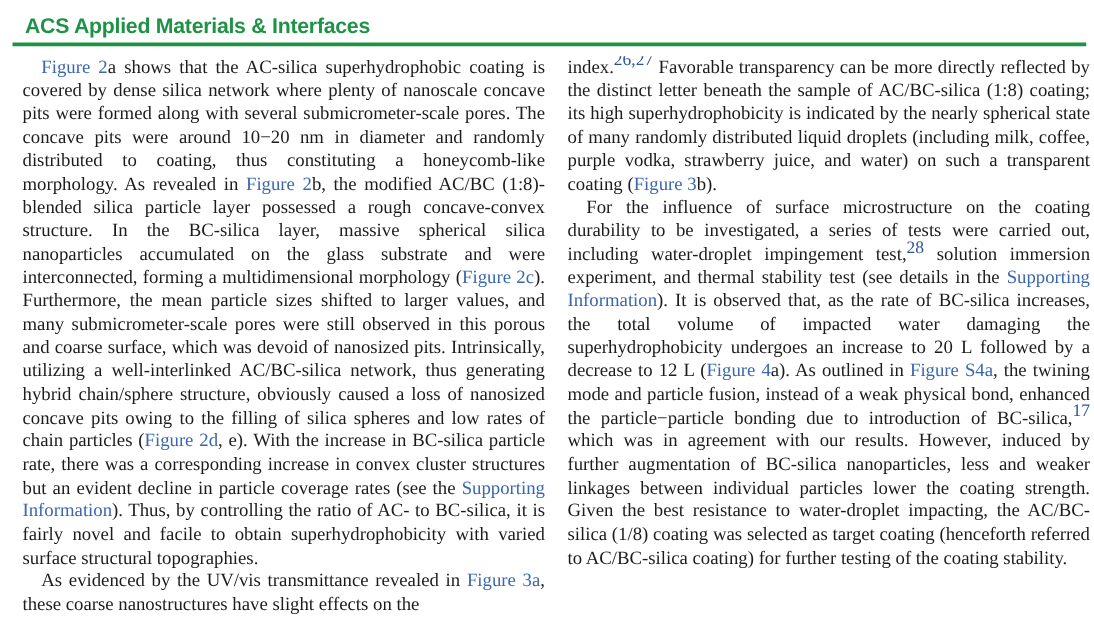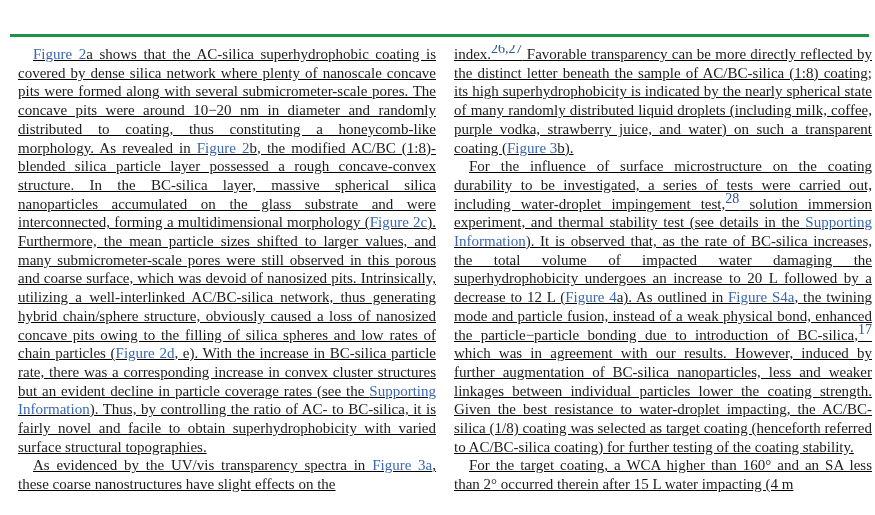--- a/index.html
+++ b/index.html
@@ -29,46 +29,45 @@
   .rule {
     position: absolute; left: 10px; top: 34px;
     width: 859px; height: 2.5px;
     background: var(--green, #1e9245);
   }
   .columns {
     position: absolute; left: 18px; top: 45px;
     width: 854px; height: 470px;
     display: flex; gap: 18px;
     overflow: hidden;
-    text-decoration: underline;
   }
   .col {
     width: 418px; height: 470px;
     overflow: hidden;
     text-align: justify;
     color: var(--text, #1c1c1c);
     font-size: 15px; line-height: 18.7px;
   }
   .para { margin: 0; }
   .para.indent { text-indent: 15px; }
   .link { color: var(--link, #3a67ad); cursor: pointer; }
   sup.ref {
     color: var(--cite, #2d5592);
     font-size: 14px; line-height: 0; cursor: pointer;
   }
 </style>
 </head>
 <body>
 
 <div class="page">
+  <div class="journal-title">ACS Applied Materials &amp; Interfaces</div>
   <div class="rule"></div>
   <main class="columns">
     <section class="col">
         <p class="para indent"><span class="link">Figure 2</span><span>a shows that the AC-silica superhydrophobic coating is covered by dense silica network where plenty of nanoscale concave pits were formed along with several submicrometer-scale pores. The concave pits were around 10−20 nm in diameter and randomly distributed to coating, thus constituting a honeycomb-like morphology. As revealed in </span><span class="link">Figure 2</span><span>b, the modified AC/BC (1:8)-blended silica particle layer possessed a rough concave-convex structure. In the BC-silica layer, massive spherical silica nanoparticles accumulated on the glass substrate and were interconnected, forming a multidimensional morphology (</span><span class="link">Figure 2c</span><span>). Furthermore, the mean particle sizes shifted to larger values, and many submicrometer-scale pores were still observed in this porous and coarse surface, which was devoid of nanosized pits. Intrinsically, utilizing a well-interlinked AC/BC-silica network, thus generating hybrid chain/sphere structure, obviously caused a loss of nanosized concave pits owing to the filling of silica spheres and low rates of chain particles (</span><span class="link">Figure 2d</span><span>, e). With the increase in BC-silica particle rate, there was a corresponding increase in convex cluster structures but an evident decline in particle coverage rates (see the </span><span class="link">Supporting Information</span><span>). Thus, by controlling the ratio of AC- to BC-silica, it is fairly novel and facile to obtain superhydrophobicity with varied surface structural topographies.</span></p>
-        <p class="para indent"><span>As evidenced by the UV/vis transparency spectra in </span><span class="link">Figure 3a</span><span>, these coarse nanostructures have slight effects on the</span></p>
+        <p class="para indent"><span>As evidenced by the UV/vis transmittance revealed in </span><span class="link">Figure 3a</span><span>, these coarse nanostructures have slight effects on the</span></p>
       </section>
     <section class="col">
         <p class="para"><span>index.</span><sup class="ref">26,27</sup><span> Favorable transparency can be more directly reflected by the distinct letter beneath the sample of AC/BC-silica (1:8) coating; its high superhydrophobicity is indicated by the nearly spherical state of many randomly distributed liquid droplets (including milk, coffee, purple vodka, strawberry juice, and water) on such a transparent coating (</span><span class="link">Figure 3</span><span>b).</span></p>
         <p class="para indent"><span>For the influence of surface microstructure on the coating durability to be investigated, a series of tests were carried out, including water-droplet impingement test,</span><sup class="ref">28</sup><span> solution immersion experiment, and thermal stability test (see details in the </span><span class="link">Supporting Information</span><span>). It is observed that, as the rate of BC-silica increases, the total volume of impacted water damaging the superhydrophobicity undergoes an increase to 20 L followed by a decrease to 12 L (</span><span class="link">Figure 4</span><span>a). As outlined in </span><span class="link">Figure S4a</span><span>, the twining mode and particle fusion, instead of a weak physical bond, enhanced the particle−particle bonding due to introduction of BC-silica,</span><sup class="ref">17</sup><span> which was in agreement with our results. However, induced by further augmentation of BC-silica nanoparticles, less and weaker linkages between individual particles lower the coating strength. Given the best resistance to water-droplet impacting, the AC/BC-silica (1/8) coating was selected as target coating (henceforth referred to AC/BC-silica coating) for further testing of the coating stability.</span></p>
-        <p class="para indent"><span>For the target coating, a WCA higher than 160° and an SA less than 2° occurred therein after 15 L water impacting (4 m</span></p>
       </section>
   </main>
 </div>
 
 </body></html>

